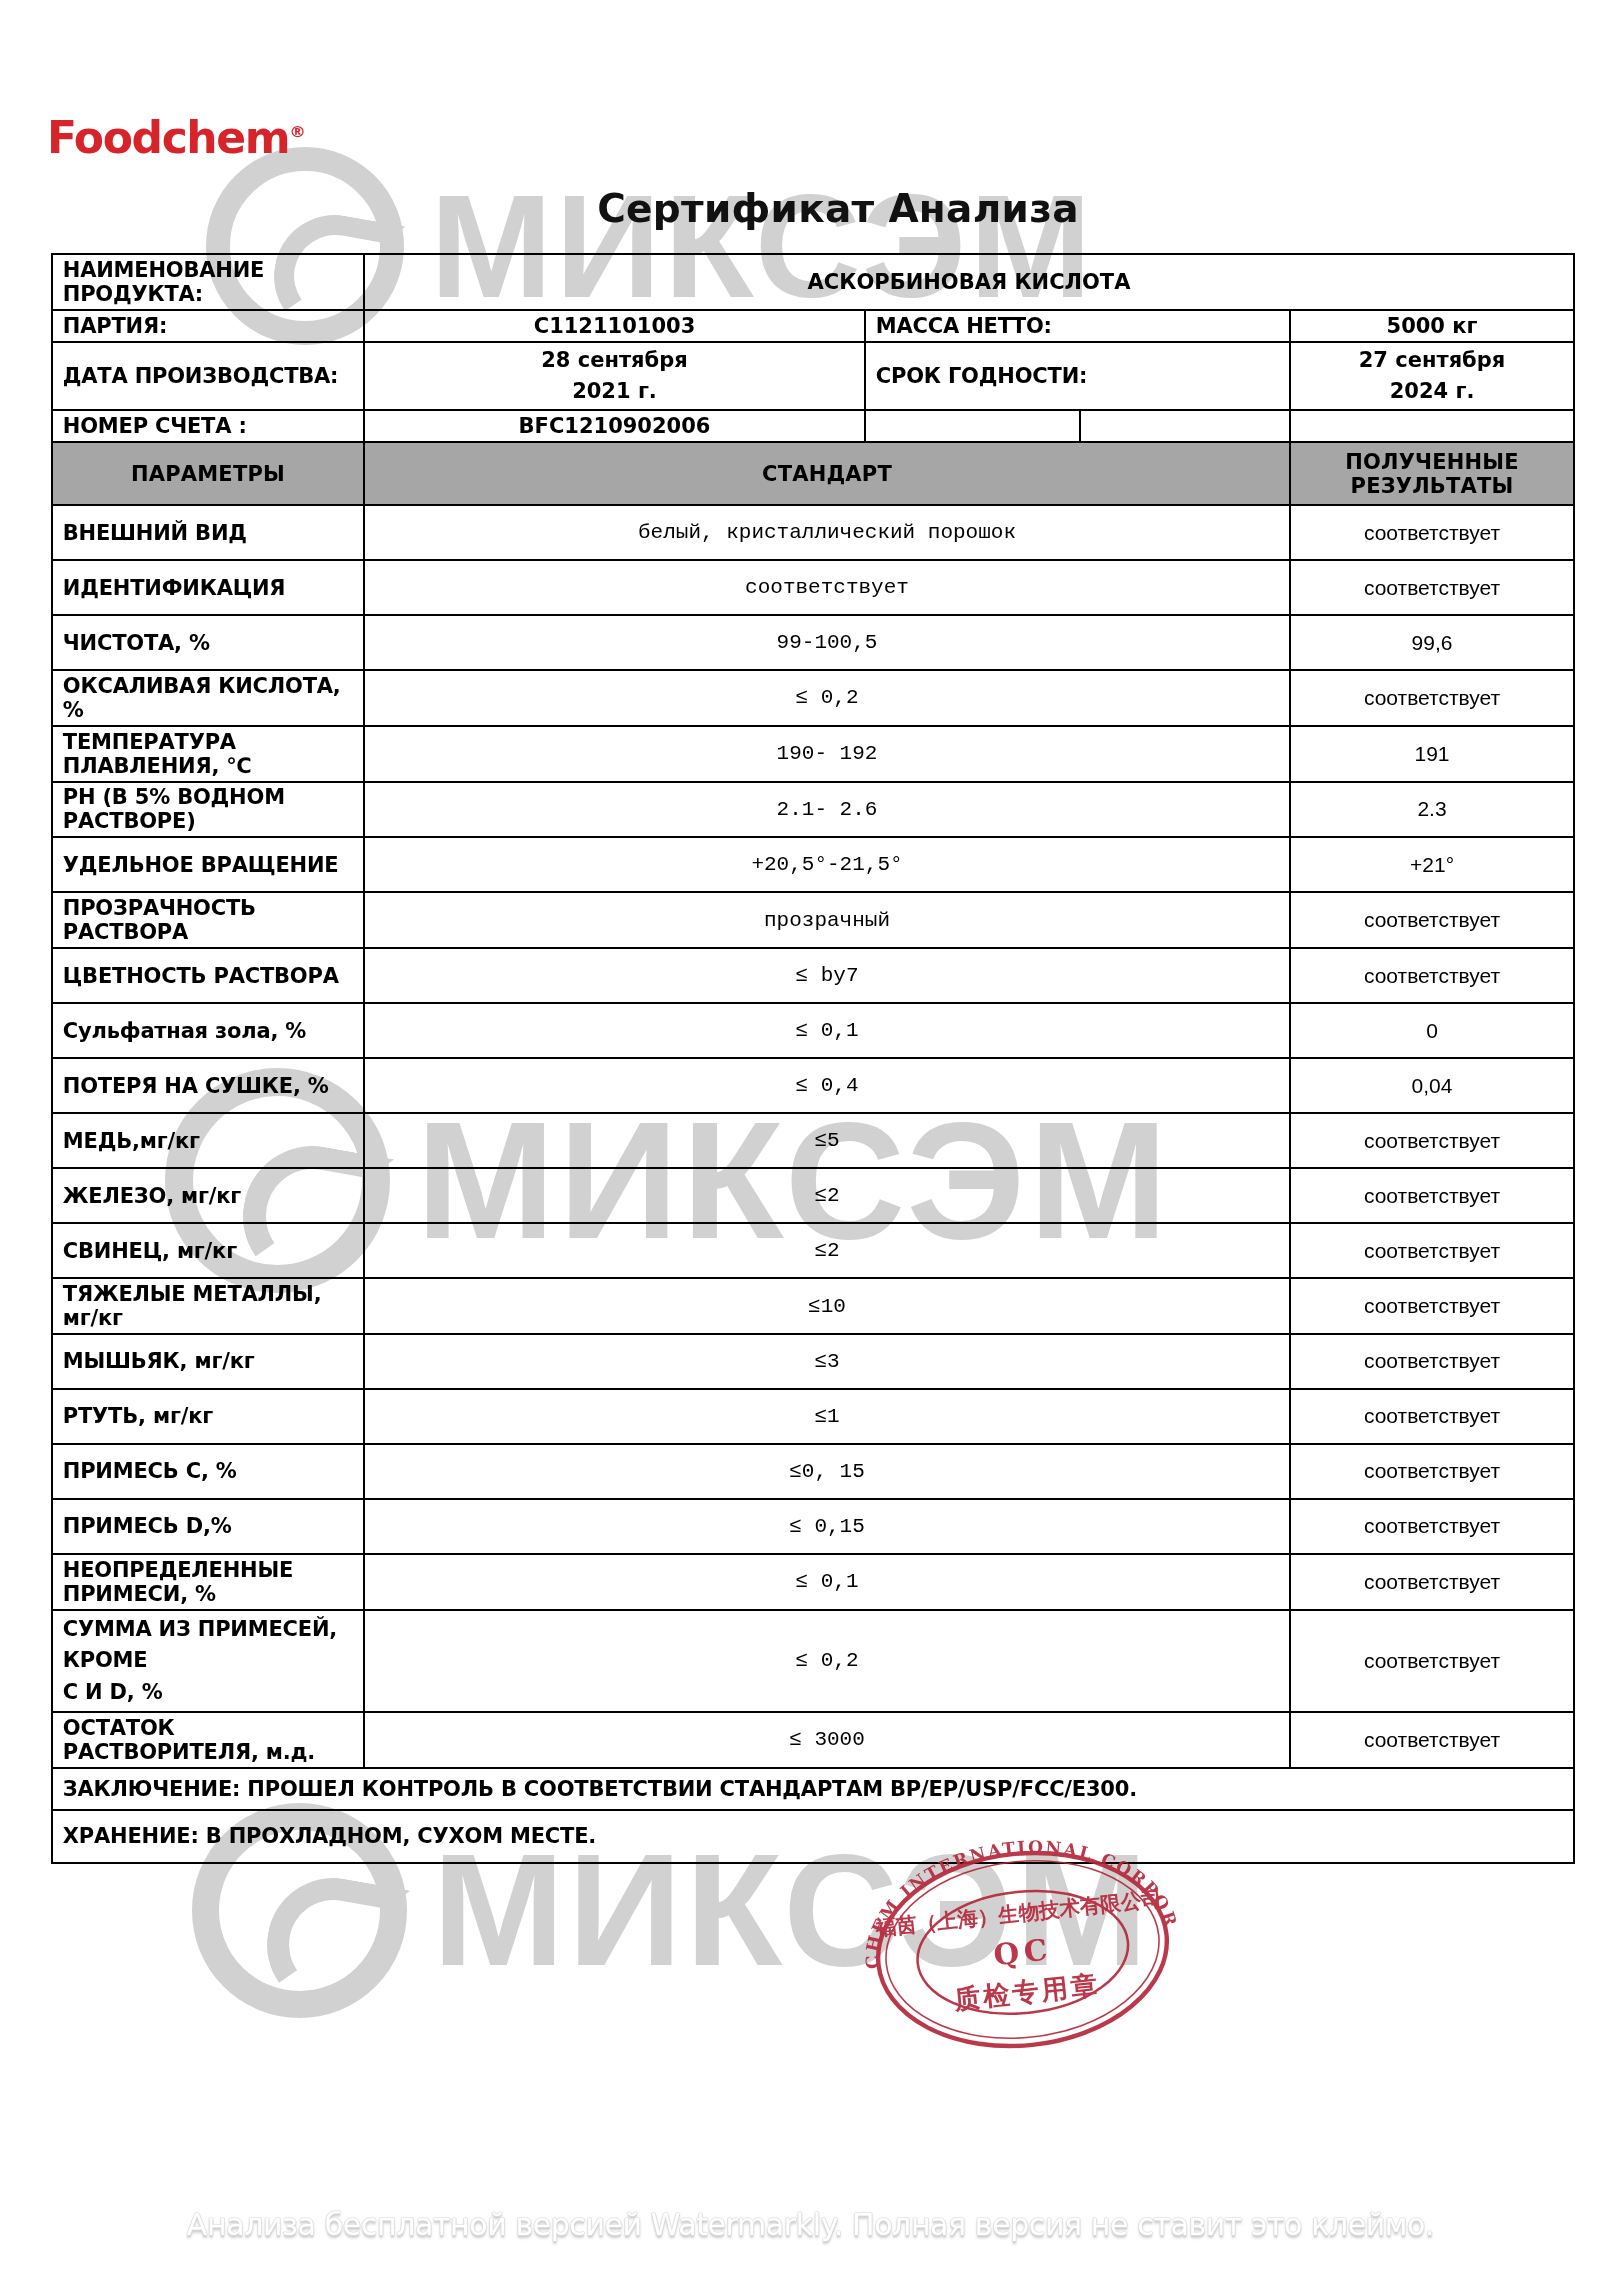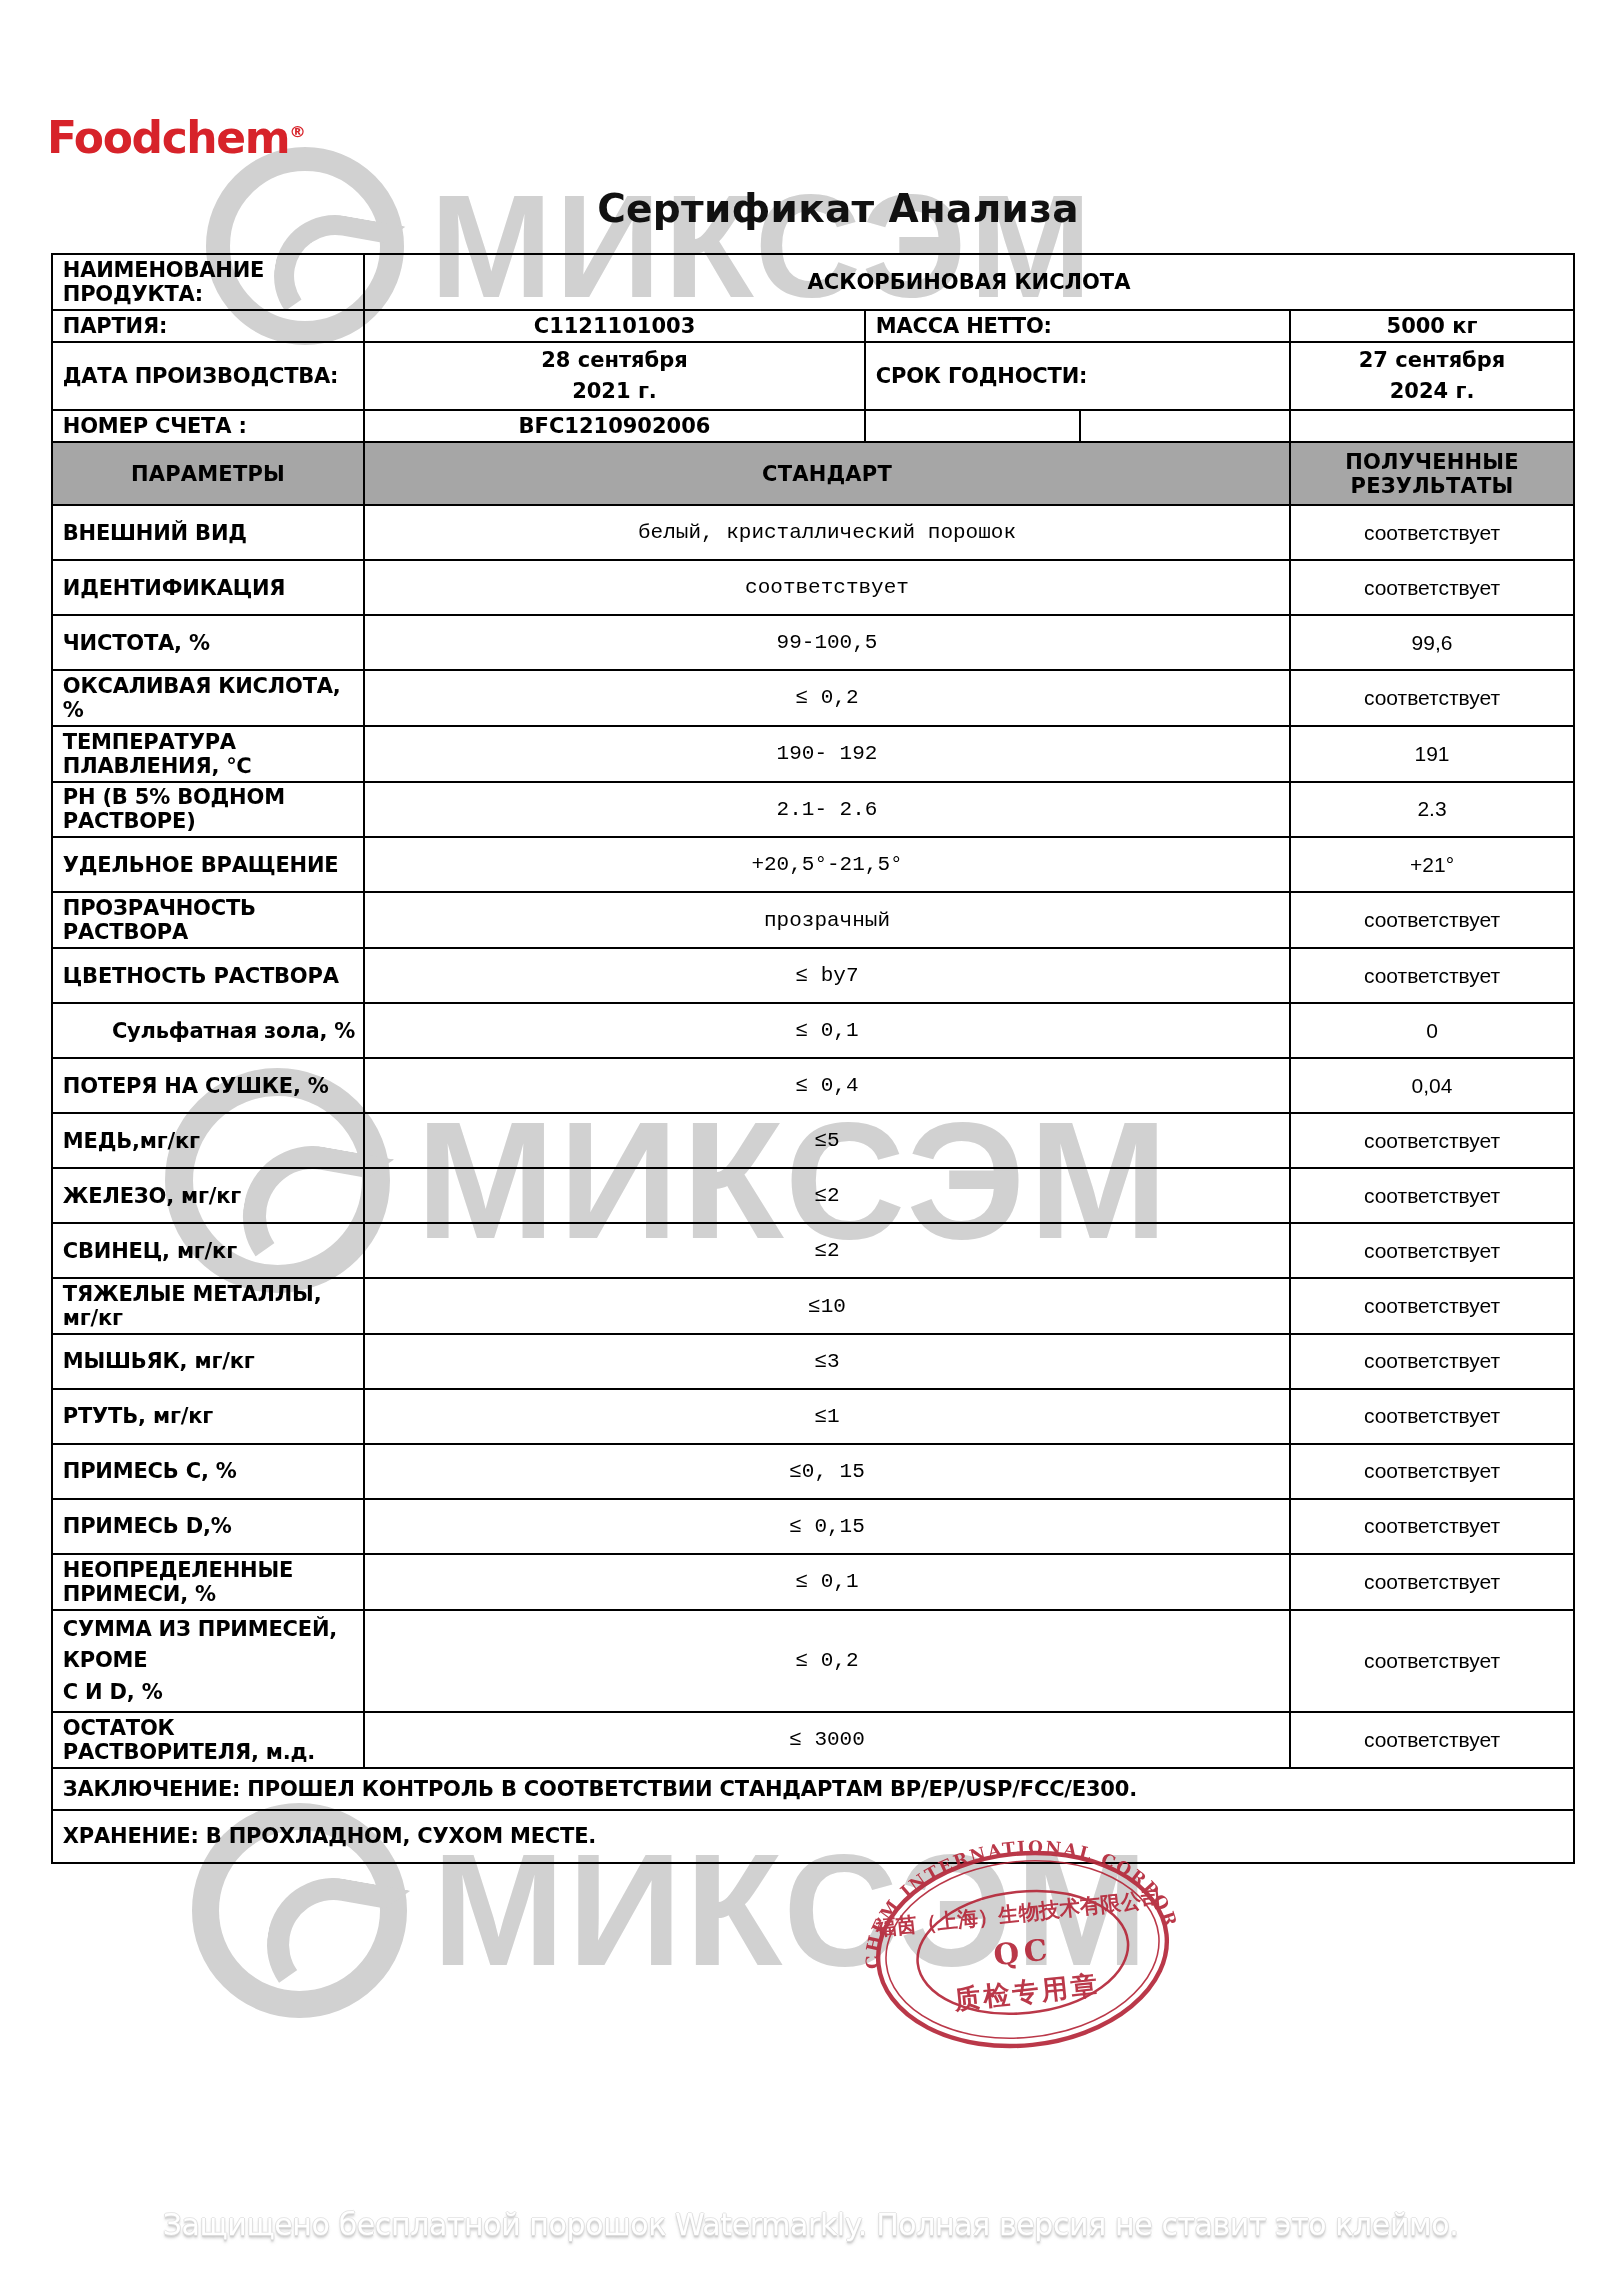--- a/index.html
+++ b/index.html
@@ -122,21 +122,21 @@
     font-size: 20.6px;
     letter-spacing: -0.2px;
     text-align: left;
     padding-left: 9.8px !important;
   }
   .lbl-norm {
     font-family: "DejaVu Sans", sans-serif;
     font-weight: 700;
     font-size: 19px;
     letter-spacing: -0.2px;
-    text-align: right;
+    text-align: left;
     padding-left: 9.8px !important;
   }
   .val {
     text-align: center;
     font-family: "DejaVu Sans", sans-serif;
     font-weight: 700;
     font-size: 21.6px;
   }
   .val-c {
     text-align: center;
@@ -415,16 +415,16 @@
         <text font-family="'DejaVu Serif', serif" font-size="17.5" font-weight="700" fill="#b5283a" letter-spacing="2.2">
           <textPath href="#arcOuter" startOffset="50%" text-anchor="middle">FOODCHEM INTERNATIONAL CORPORATION</textPath>
         </text>
         <text x="170" y="85" text-anchor="middle" font-family="'DejaVu Sans', sans-serif" font-size="21" font-weight="700" fill="#b5283a">福茵（上海）生物技术有限公司</text>
         <text x="170" y="128" text-anchor="middle" font-family="'DejaVu Serif', serif" font-size="30" font-weight="700" letter-spacing="5" fill="#b5283a">QC</text>
         <text x="170" y="168" text-anchor="middle" font-family="'DejaVu Sans', sans-serif" font-size="27" font-weight="700" letter-spacing="3" fill="#b5283a">质检专用章</text>
       </g>
     </svg>
   </div>
 
-  <div class="wmk-bottom">Защищено бесплатной порошок Watermarkly. Полная версия не ставит это клеймо.</div>
+  <div class="wmk-bottom">Анализа бесплатной версией Watermarkly. Полная версия не ставит это клеймо.</div>
 
 </div>
 
 
 </body></html>

